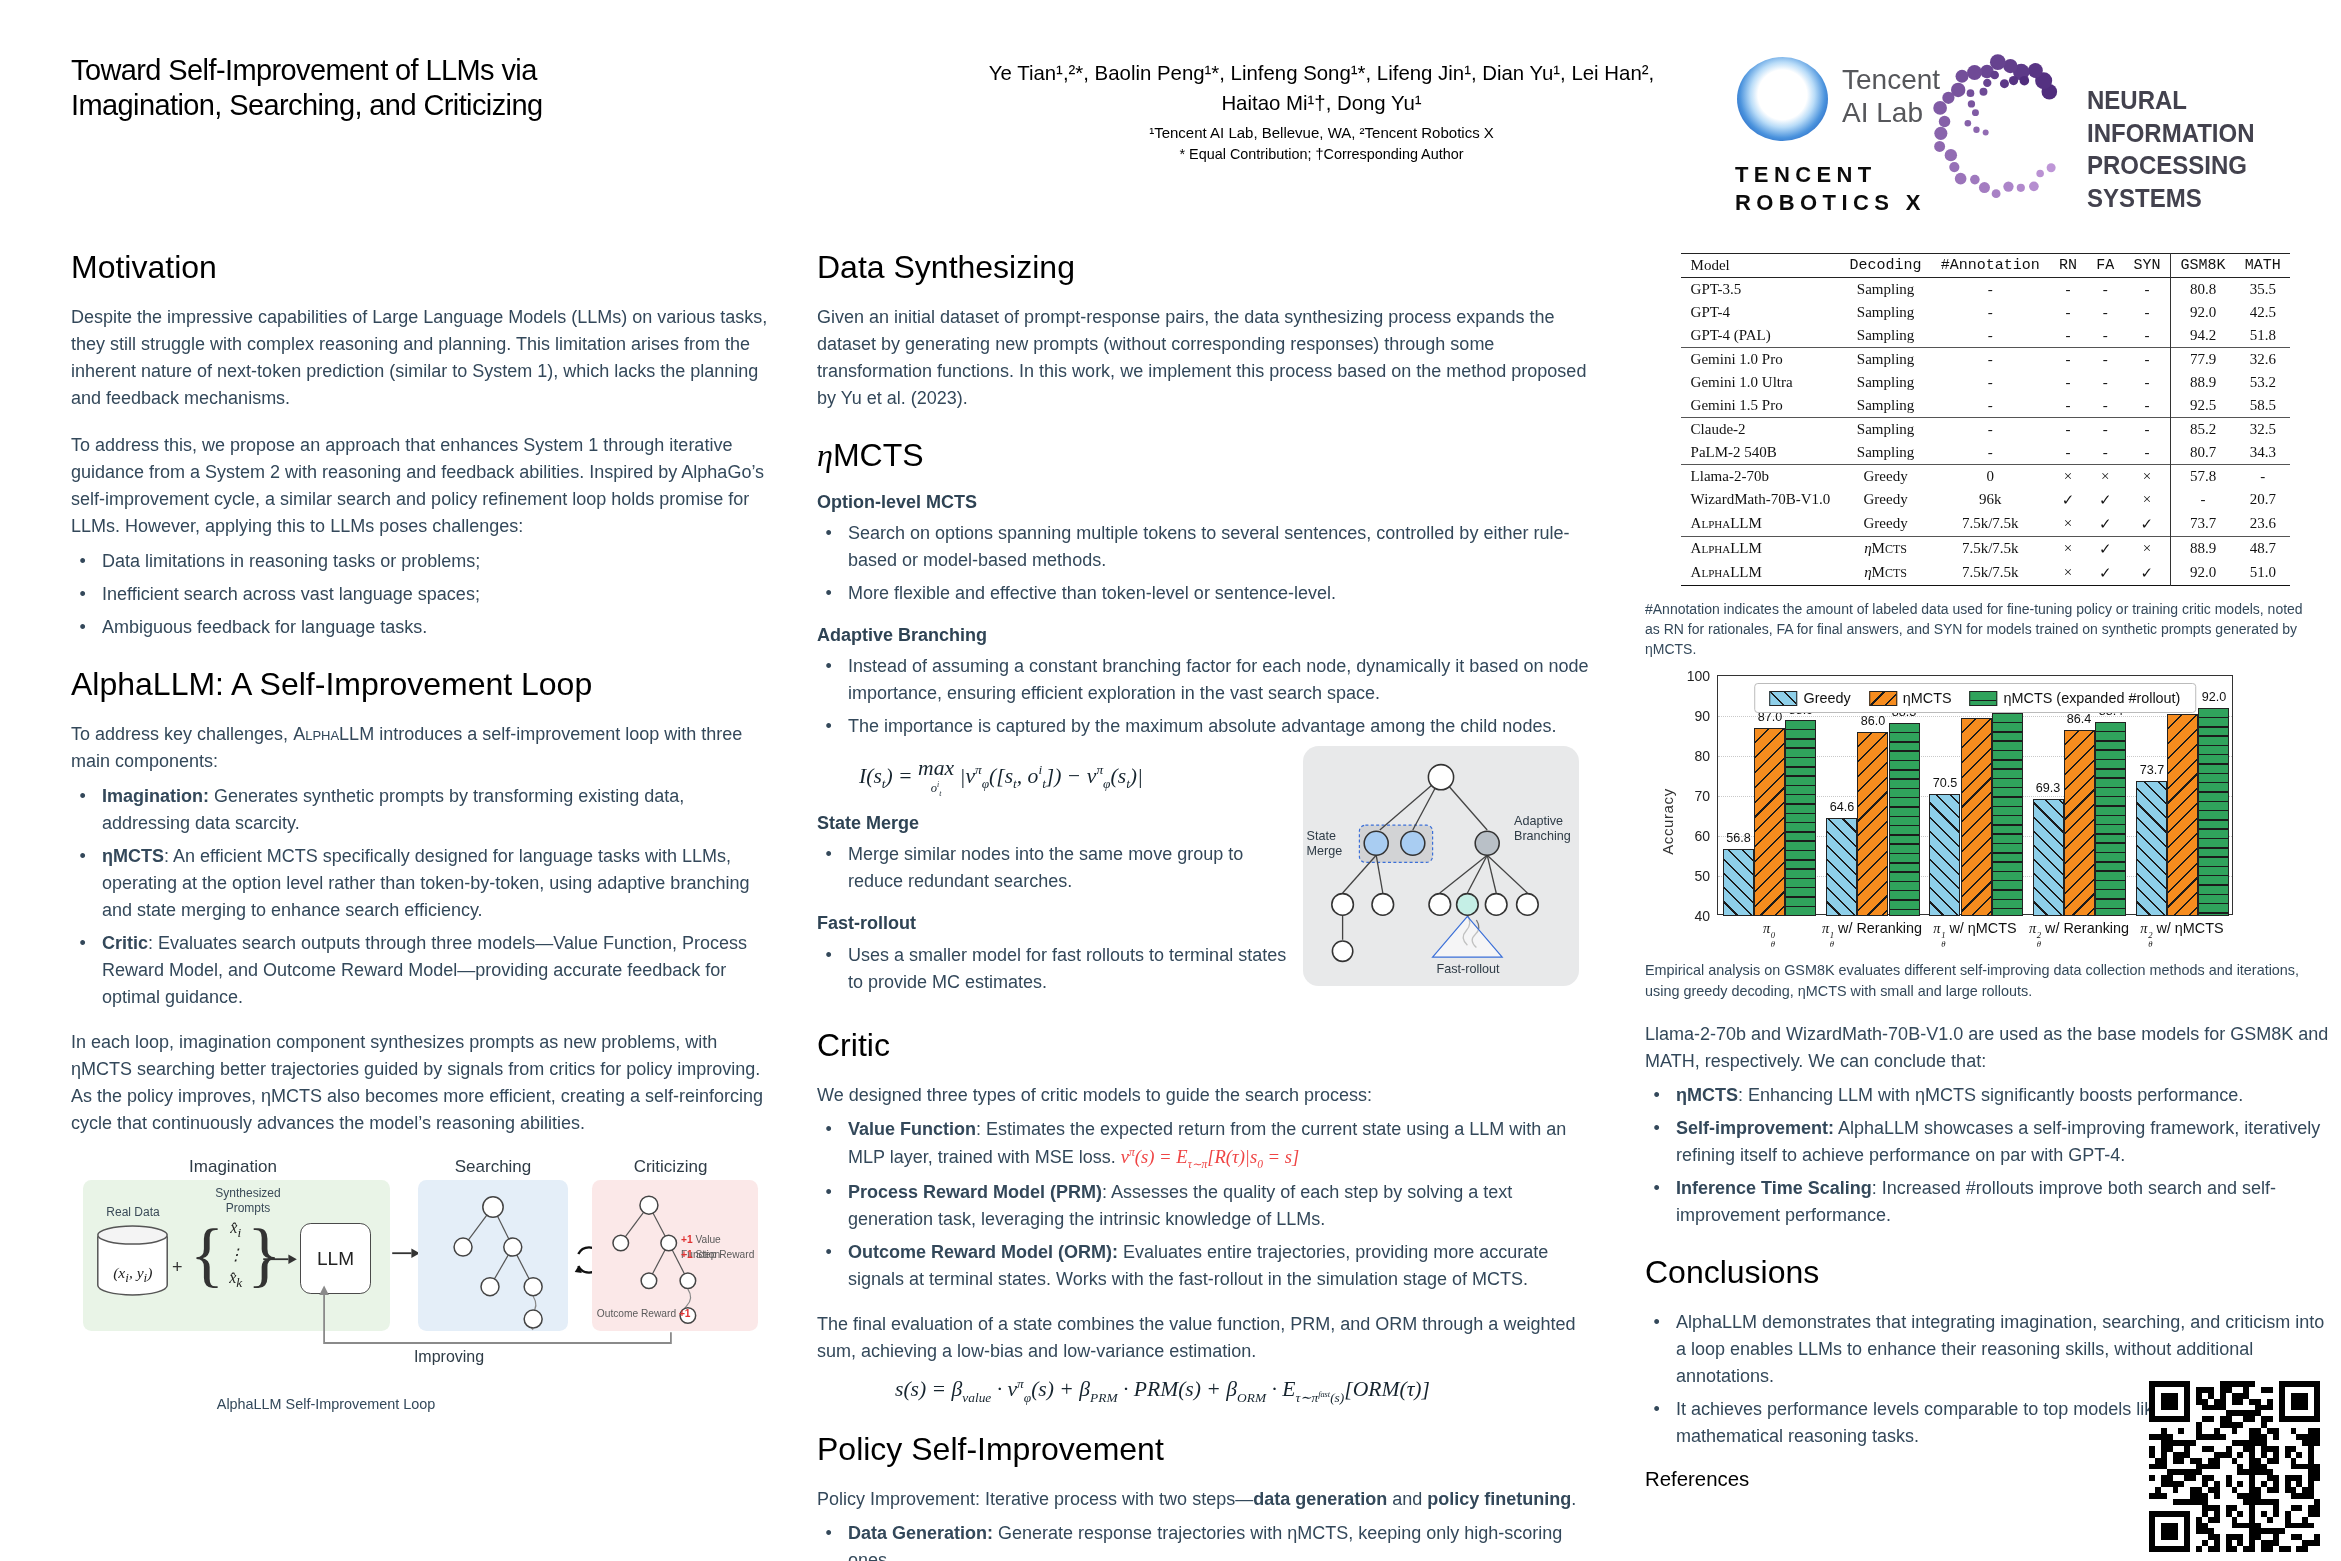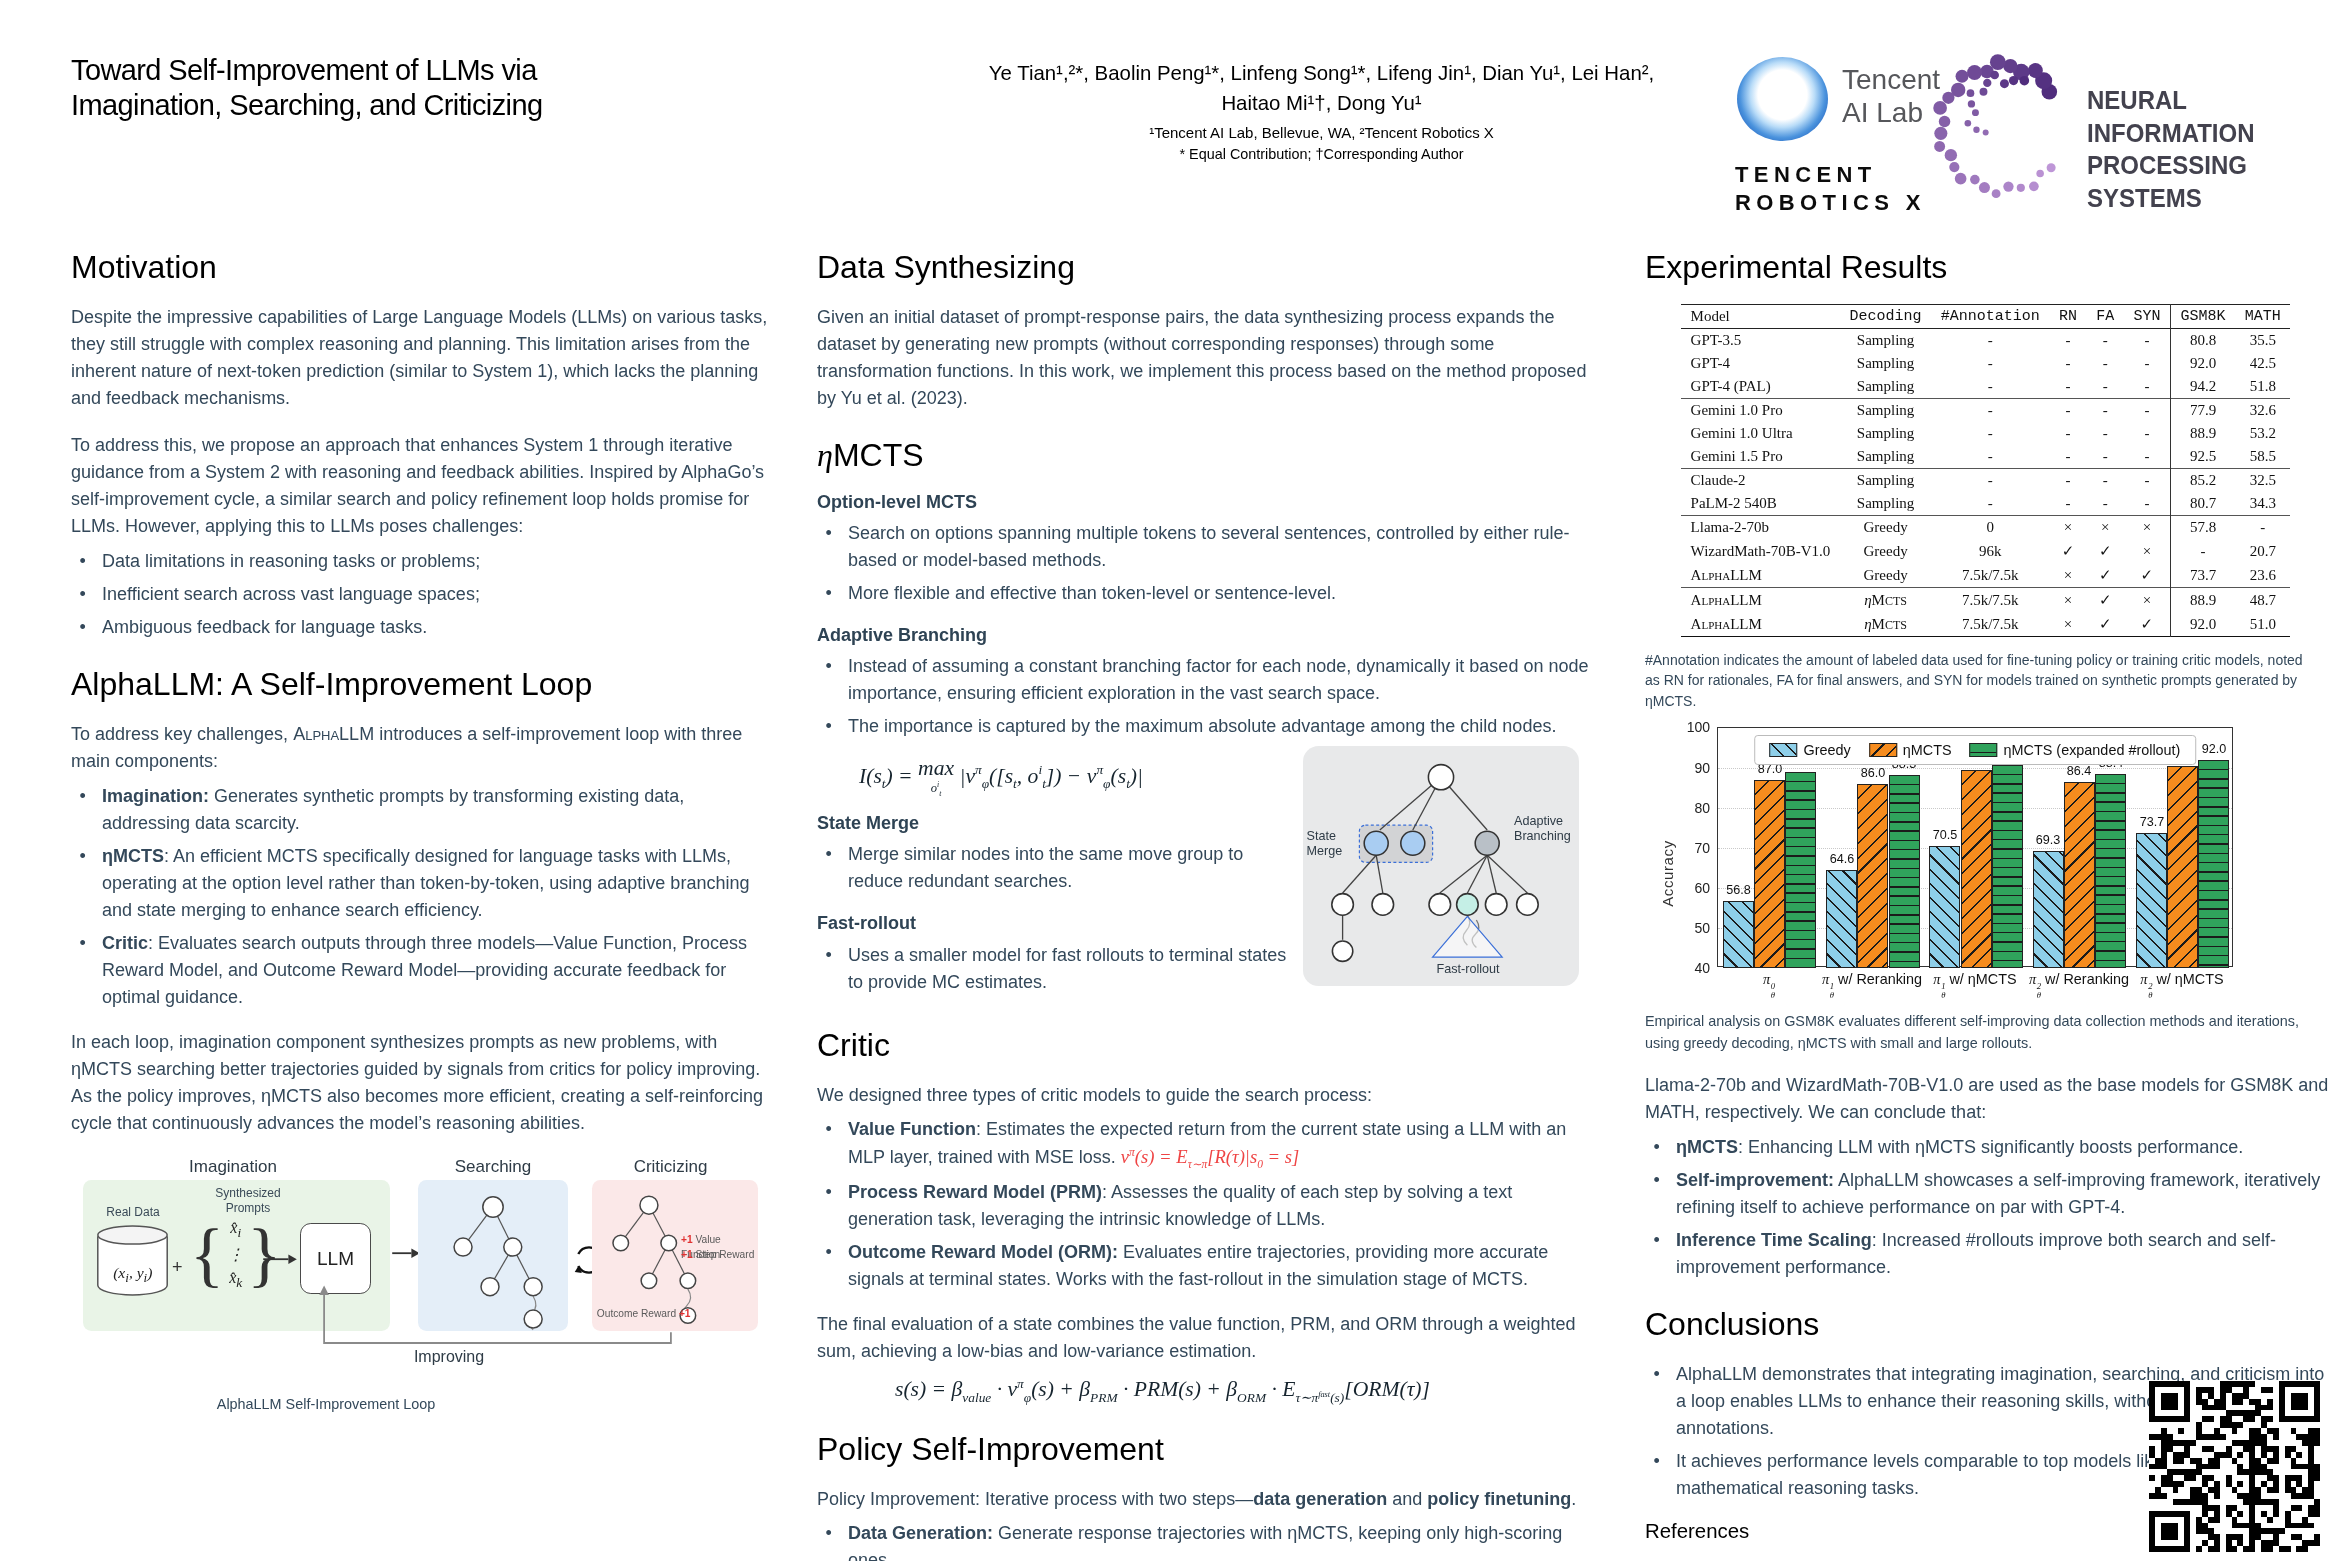--- a/index.html
+++ b/index.html
@@ -400,21 +400,20 @@
     <h2 class="h2">Policy Self-Improvement</h2>
     <p class="body" style="margin-bottom:7.2px">Policy Improvement: Iterative process with two steps—<b>data generation</b> and <b>policy finetuning</b>.</p>
     <ul class="blist">
       <li><span class="term">Data Generation:</span><span> Generate response trajectories with ηMCTS, keeping only high-scoring ones.</span></li>
 
     </ul>
   </div>
 
   <div class="col" id="col3">
 
-    <h2 class="h2">Experimental Results</h2>
 
     <div id="results-table-wrap">
         <table class="res-table">
           <thead>
             <tr>
               <th class="c-model">Model</th>
               <th class="">Decoding</th>
               <th class="">#Annotation</th>
               <th class="">RN</th>
               <th class="">FA</th>

